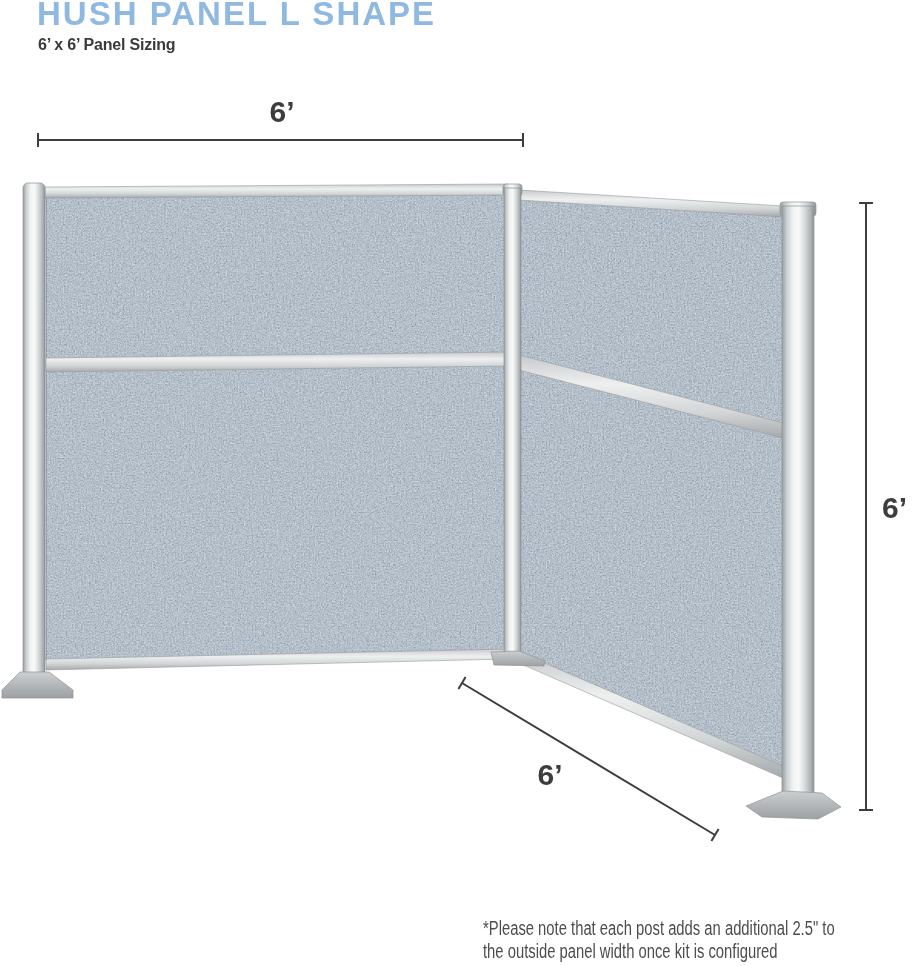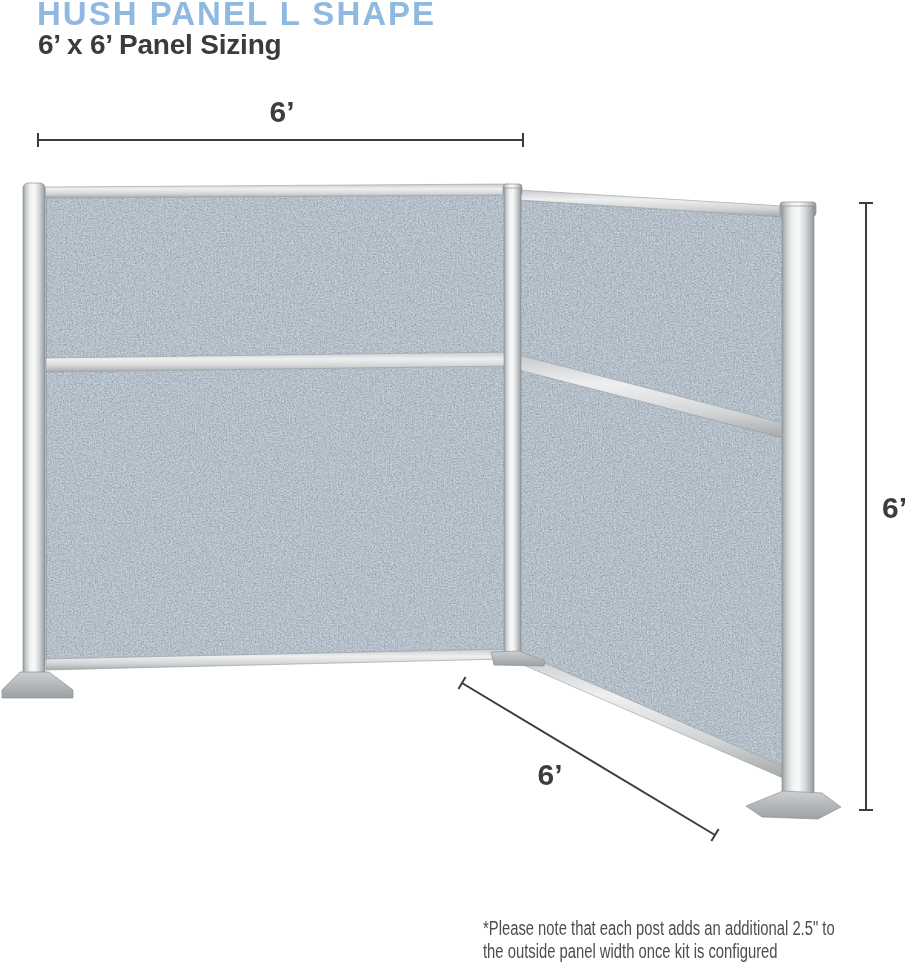--- a/index.html
+++ b/index.html
@@ -20,21 +20,21 @@
     line-height: 40px;
     font-weight: bold;
     letter-spacing: 2px;
     color: #8FB9E1;
     white-space: nowrap;
   }
   .page-subtitle {
     position: absolute;
     left: 38px;
     top: 31px;
-    font-size: 28px;
+    font-size: 16px;
     line-height: 28px;
     font-weight: bold;
     letter-spacing: -0.2px;
     color: #3B3B3B;
     white-space: nowrap;
   }
   .illustration {
     position: absolute;
     left: 0; top: 0;
     width: 915px; height: 966px;

